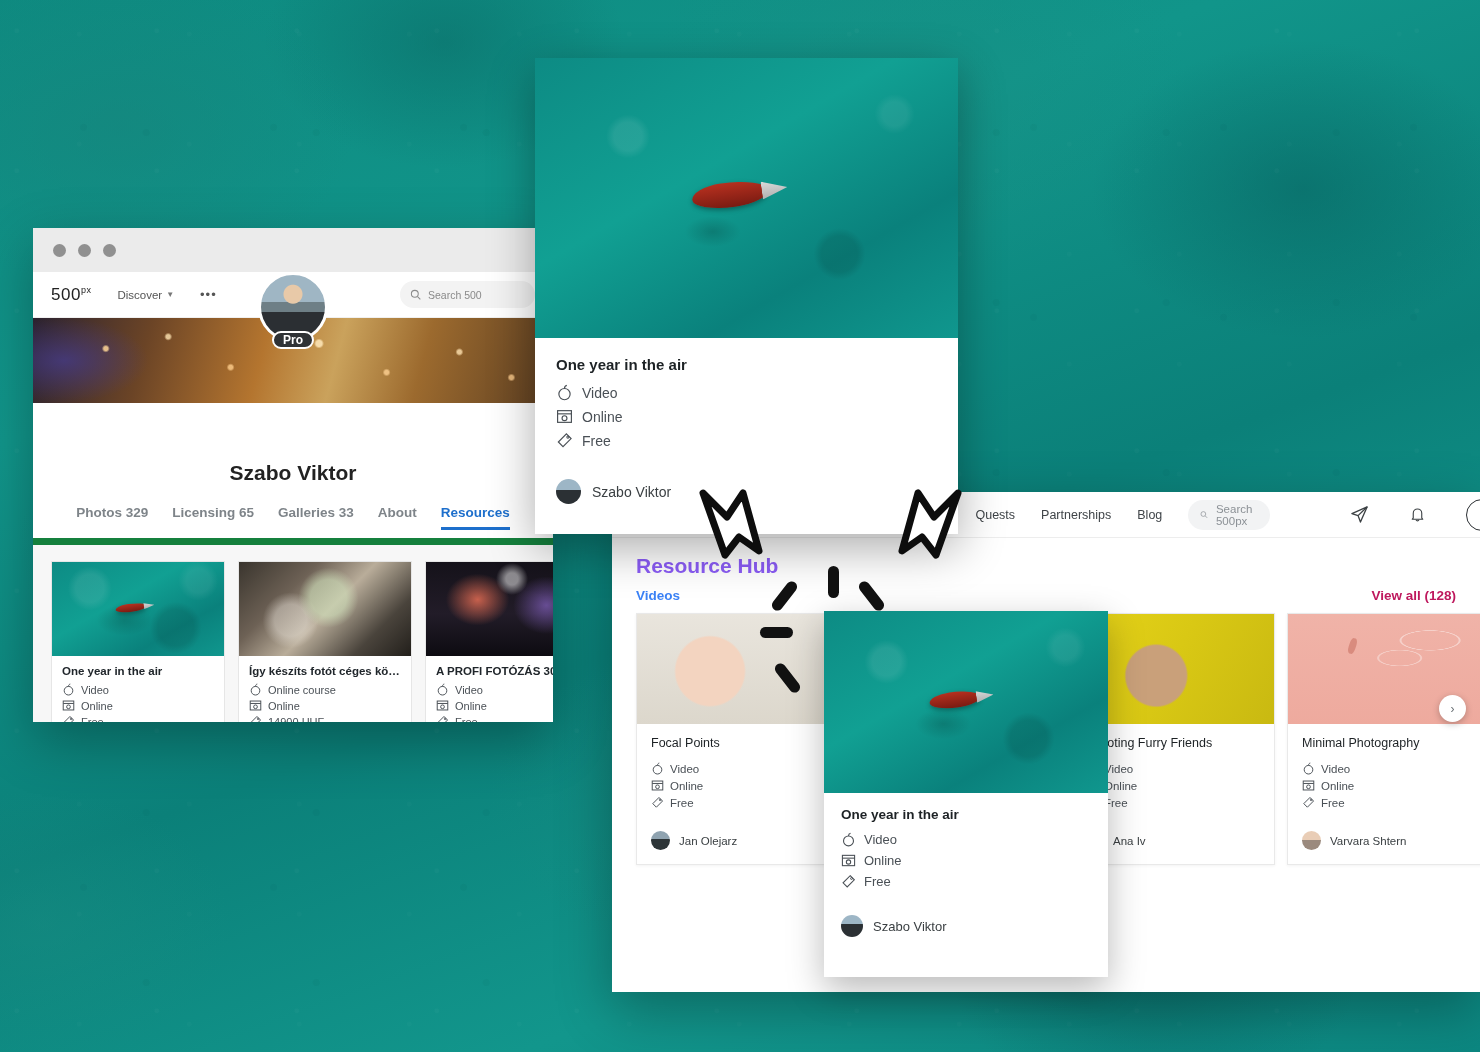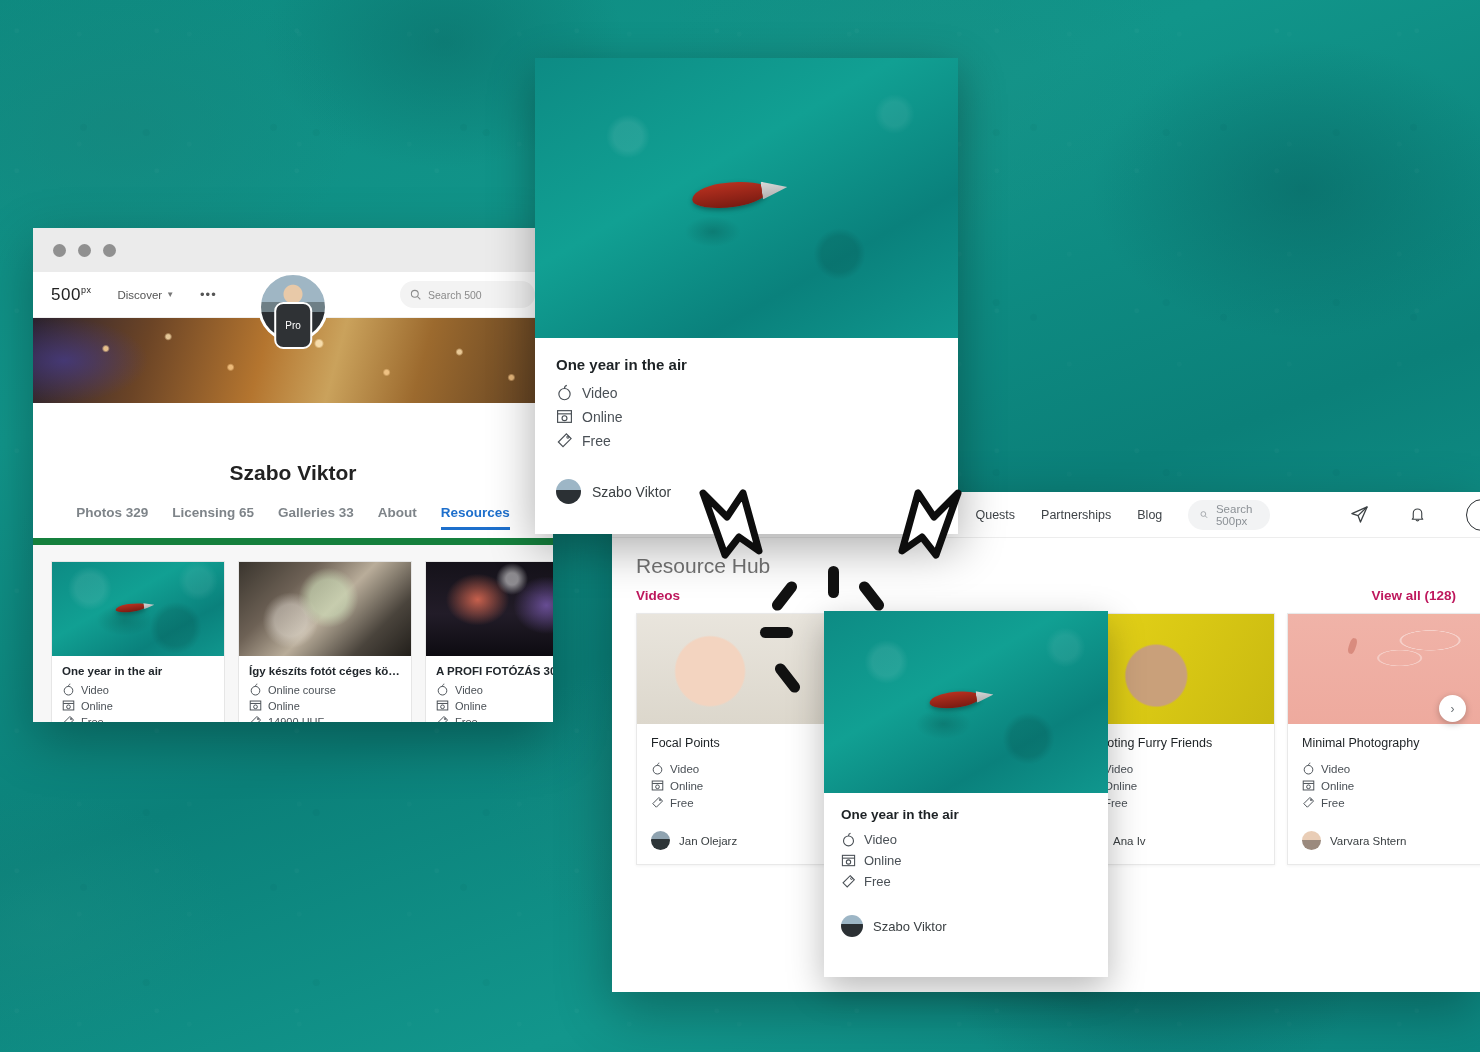--- a/index.html
+++ b/index.html
@@ -61,22 +61,22 @@
       linear-gradient(105deg,#2b2230 0%, #6b4426 22%, #b4752f 44%, #caa25c 58%, #9c6a2e 74%, #5d3f22 100%);
   }
   .avatar-wrap { position:absolute; left:50%; transform:translateX(-50%); top:44px; z-index:4;}
   .avatar {
     width:70px; height:70px; border-radius:50%; border:3px solid #fff; overflow:hidden;
     background:
       radial-gradient(circle at 50% 30%, #e8c9a8 0 9px, transparent 10px),
       linear-gradient(#9fb6c4 0 42%, #6e7f86 42% 58%, #2b2f33 58% 100%);
   }
   .pro-badge { position:absolute; bottom:-7px; left:50%; transform:translateX(-50%);
-    background:#2f3235; color:#fff; font-size:10px; font-weight:400; border-radius:9px;
-    padding:16px 9px; border:2px solid #fff;}
+    background:#2f3235; color:#fff; font-size:12px; font-weight:700; border-radius:9px;
+    padding:0 9px; border:2px solid #fff;}
   .profile-name { text-align:center; font-size:21px; font-weight:700; color:#222;
                   margin-top:58px; }
   .tabs { display:flex; justify-content:center; gap:24px; margin-top:20px;
           font-size:13.5px; font-weight:700; color:#7e8489; padding-bottom:8px;
           border-bottom:7px solid #15803d;}
   .tabs .tab.active { color:#1d6fcc; border-bottom:3px solid #1d6fcc; padding-bottom:7px; }
 
   .cardgrid { display:flex; gap:13px; padding:16px 0 0 18px; background:#f7f7f7; }
   .card { width:174px; background:#fff; border:1px solid #e6e6e6; flex:0 0 auto; }
   .card .thumb { height:94px; }
@@ -141,24 +141,24 @@
              border-radius:16px; display:flex; align-items:center; gap:8px;
              padding:0 12px; font-size:11.5px; color:#8c9196; }
   .fav { width:22px; height:22px; border-radius:50%; overflow:hidden; margin-left:14px;
          background:linear-gradient(#d8c0ae 0 38%,#3a2f2a 38% 100%);}
   .ficon { margin-left:14px; color:#3b4043; display:flex; align-items:center;}
   .upload-btn { margin-left:14px; height:32px; border:1.5px solid #2b2f33; border-radius:18px;
                 display:flex; align-items:center; gap:7px; padding:0 16px; font-size:12.5px;
                 font-weight:700; color:#1e2225; white-space:nowrap;}
 
   .hub-head { padding:16px 24px 0; }
-  .hub-title { font-size:21px; font-weight:400; color:#737373; }
+  .hub-title { font-size:21px; font-weight:700; color:#8b5cf6; }
   .sec-row { display:flex; align-items:baseline; justify-content:space-between;
              padding:10px 24px 0; }
-  .sec-title { font-size:13.5px; font-weight:700; color:#be185d; }
+  .sec-title { font-size:13.5px; font-weight:700; color:#3b82f6; }
   .view-all { font-size:13.5px; font-weight:700; color:#be185d; }
 
   .carousel { display:flex; gap:12px; padding:10px 0 0 24px; position:relative; }
   .fcard { width:205px; background:#fff; border:1px solid #e9e9e9; flex:0 0 auto;
            box-shadow:0 1px 3px rgba(0,0,0,.05); }
   .fcard .thumb { height:110px; }
   .fcard .body { padding:12px 14px 14px; }
   .fcard .title { font-size:12.5px; font-weight:400; color:#1d2225; margin-bottom:12px;
                   white-space:nowrap; overflow:hidden; text-overflow:ellipsis;}
   .fcard .meta { font-size:11.5px; margin-bottom:4px;}

